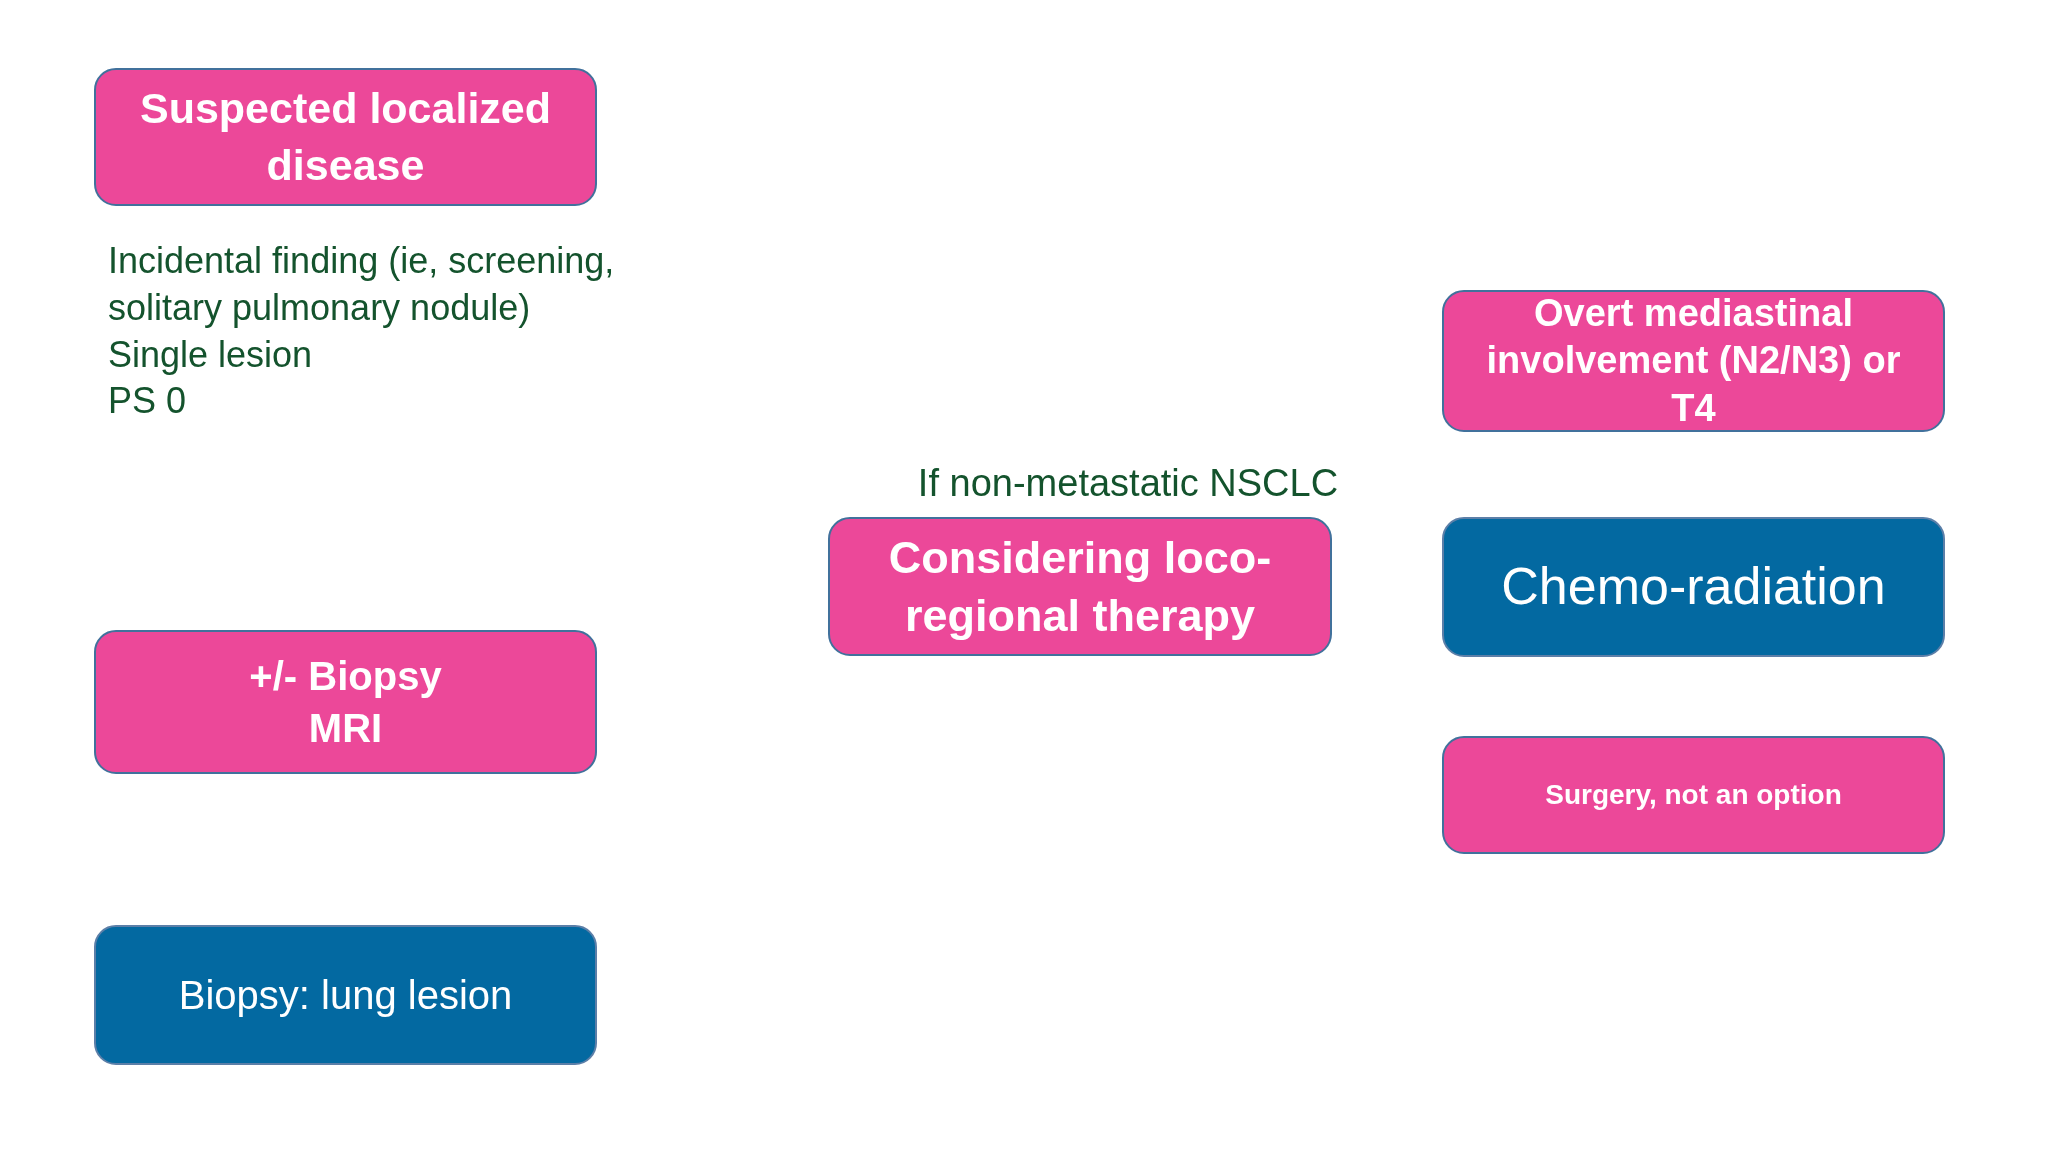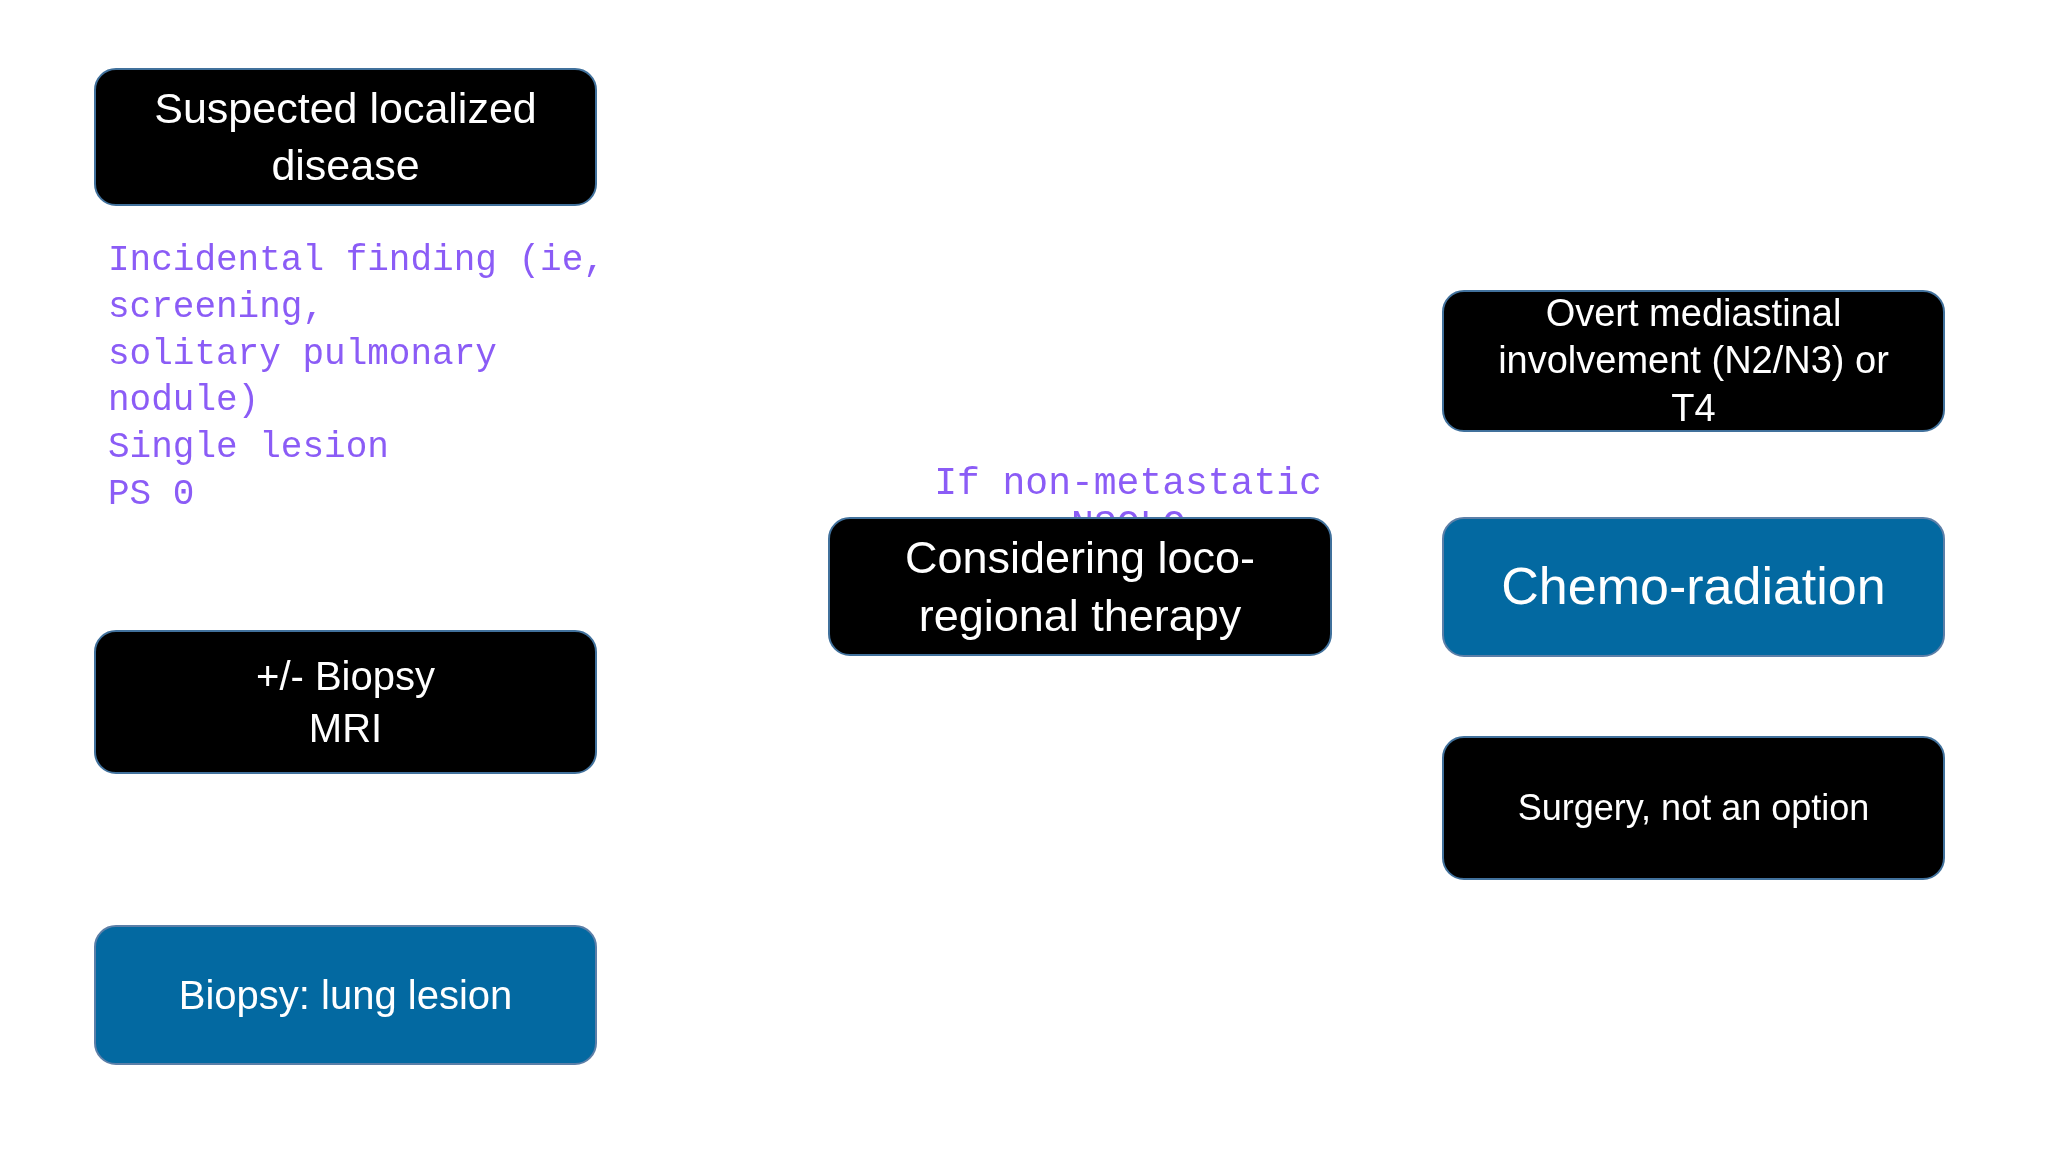--- a/index.html
+++ b/index.html
@@ -21,49 +21,49 @@
     align-items: center;
     justify-content: center;
     text-align: center;
     border-radius: 22px;
     box-sizing: border-box;
     color: #ffffff;
     white-space: pre-line;
     line-height: 1.3;
   }
   .node.blue {
-    background: #000000;
+    background: #ec4899;
     border: 2px solid #41719C;
+    font-weight: bold;
   }
   .node.orange {
     background: #0369a1;
     border: 2px solid #5C7FA8;
   }
   .free-text {
     position: absolute;
-    color: #8b5cf6;
+    color: #14532d;
     white-space: pre-line;
-    font-family: Liberation Mono, monospace;
   }
 
   
   #suspected-box  { left: 94px;  top: 68px;  width: 503px; height: 138px; font-size: 43px; line-height: 1.32; }
   #criteria-text  { left: 108px; top: 238px; width: 560px; font-size: 36px; line-height: 1.3; }
   #fdg-box        { left: 94px;  top: 484px; width: 503px; height: 140px; font-size: 40px; }
   #mri-box        { left: 94px;  top: 630px; width: 503px; height: 144px; font-size: 40px; }
   #biopsy-box     { left: 94px;  top: 925px; width: 503px; height: 140px; font-size: 40px; }
 
   
   #condition-text   { left: 876px; top: 462px; width: 504px; font-size: 38px; text-align: center; }
   #considering-box  { left: 828px; top: 517px; width: 504px; height: 139px; font-size: 45px; line-height: 1.28; text-align: center; }
 
   
   #overt-box      { left: 1442px; top: 290px; width: 503px; height: 142px; font-size: 38px; line-height: 1.24; }
   #chemo-box      { left: 1442px; top: 517px; width: 503px; height: 140px; font-size: 52px; }
-  #surgery-box    { left: 1442px; top: 736px; width: 503px; height: 144px; font-size: 36px; }
+  #surgery-box    { left: 1442px; top: 736px; width: 503px; height: 118px; font-size: 28px; }
 </style>
 </head>
 <body>
 
 <div id="canvas">
 
   <div id="suspected-box" class="node blue">Suspected localized
 disease</div>
 
   <div id="criteria-text" class="free-text">Incidental finding (ie, screening,

